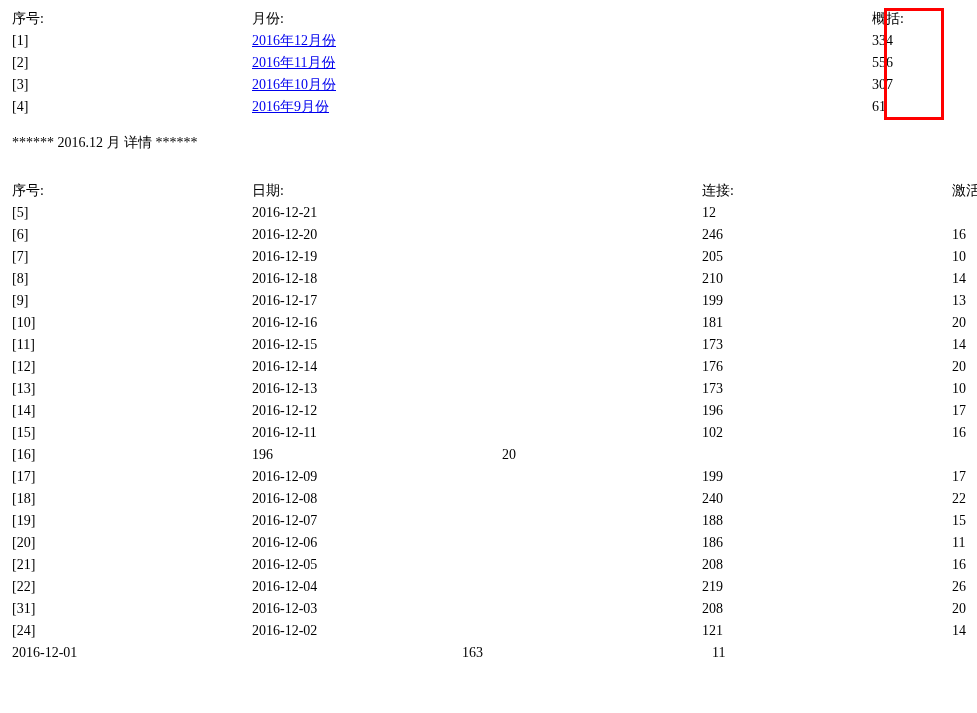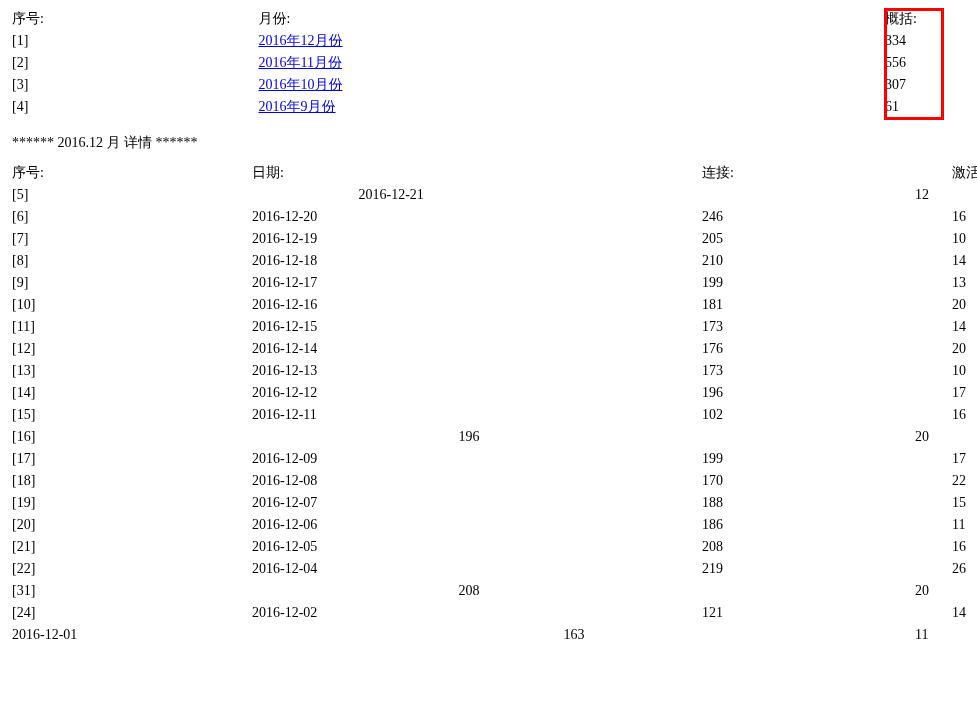--- a/index.html
+++ b/index.html
@@ -8,35 +8,34 @@
     color: #000;
     background: #fff;
     margin: 0;
     padding: 8px 12px;
     width: 977px;
     box-sizing: border-box;
   }
   .row {
     display: flex;
     line-height: 22px;
-    justify-content: space-between;
   }
   .col-seq { width: 240px; flex-shrink: 0; }
   .col-month { width: 620px; flex-shrink: 0; }
   .col-summary { width: 80px; flex-shrink: 0; }
   .col-date { width: 450px; flex-shrink: 0; }
   .col-conn { width: 250px; flex-shrink: 0; }
   .col-act { width: 50px; flex-shrink: 0; }
   a.month-link {
     color: #0000EE;
     text-decoration: underline;
   }
   .divider {
     margin-top: 16px;
-    margin-bottom: 10px;
+    margin-bottom: 28px;
   }
   .highlight-box {
     position: absolute;
     border: 3px solid #FF0000;
     box-sizing: border-box;
     pointer-events: none;
   }
   .summary-wrap {
     position: relative;
   }
@@ -157,21 +156,21 @@
     </div>
     <div class="row">
       <div class="col-seq">[17]</div>
       <div class="col-date">2016-12-09</div>
       <div class="col-conn">199</div>
       <div class="col-act">17</div>
     </div>
     <div class="row">
       <div class="col-seq">[18]</div>
       <div class="col-date">2016-12-08</div>
-      <div class="col-conn">170</div>
+      <div class="col-conn">240</div>
       <div class="col-act">22</div>
     </div>
     <div class="row">
       <div class="col-seq">[19]</div>
       <div class="col-date">2016-12-07</div>
       <div class="col-conn">188</div>
       <div class="col-act">15</div>
     </div>
     <div class="row">
       <div class="col-seq">[20]</div>
@@ -186,20 +185,21 @@
       <div class="col-act">16</div>
     </div>
     <div class="row">
       <div class="col-seq">[22]</div>
       <div class="col-date">2016-12-04</div>
       <div class="col-conn">219</div>
       <div class="col-act">26</div>
     </div>
     <div class="row">
       <div class="col-seq">[31]</div>
+      <div class="col-date">2016-12-03</div>
       <div class="col-conn">208</div>
       <div class="col-act">20</div>
     </div>
     <div class="row">
       <div class="col-seq">[24]</div>
       <div class="col-date">2016-12-02</div>
       <div class="col-conn">121</div>
       <div class="col-act">14</div>
     </div>
     <div class="row">

